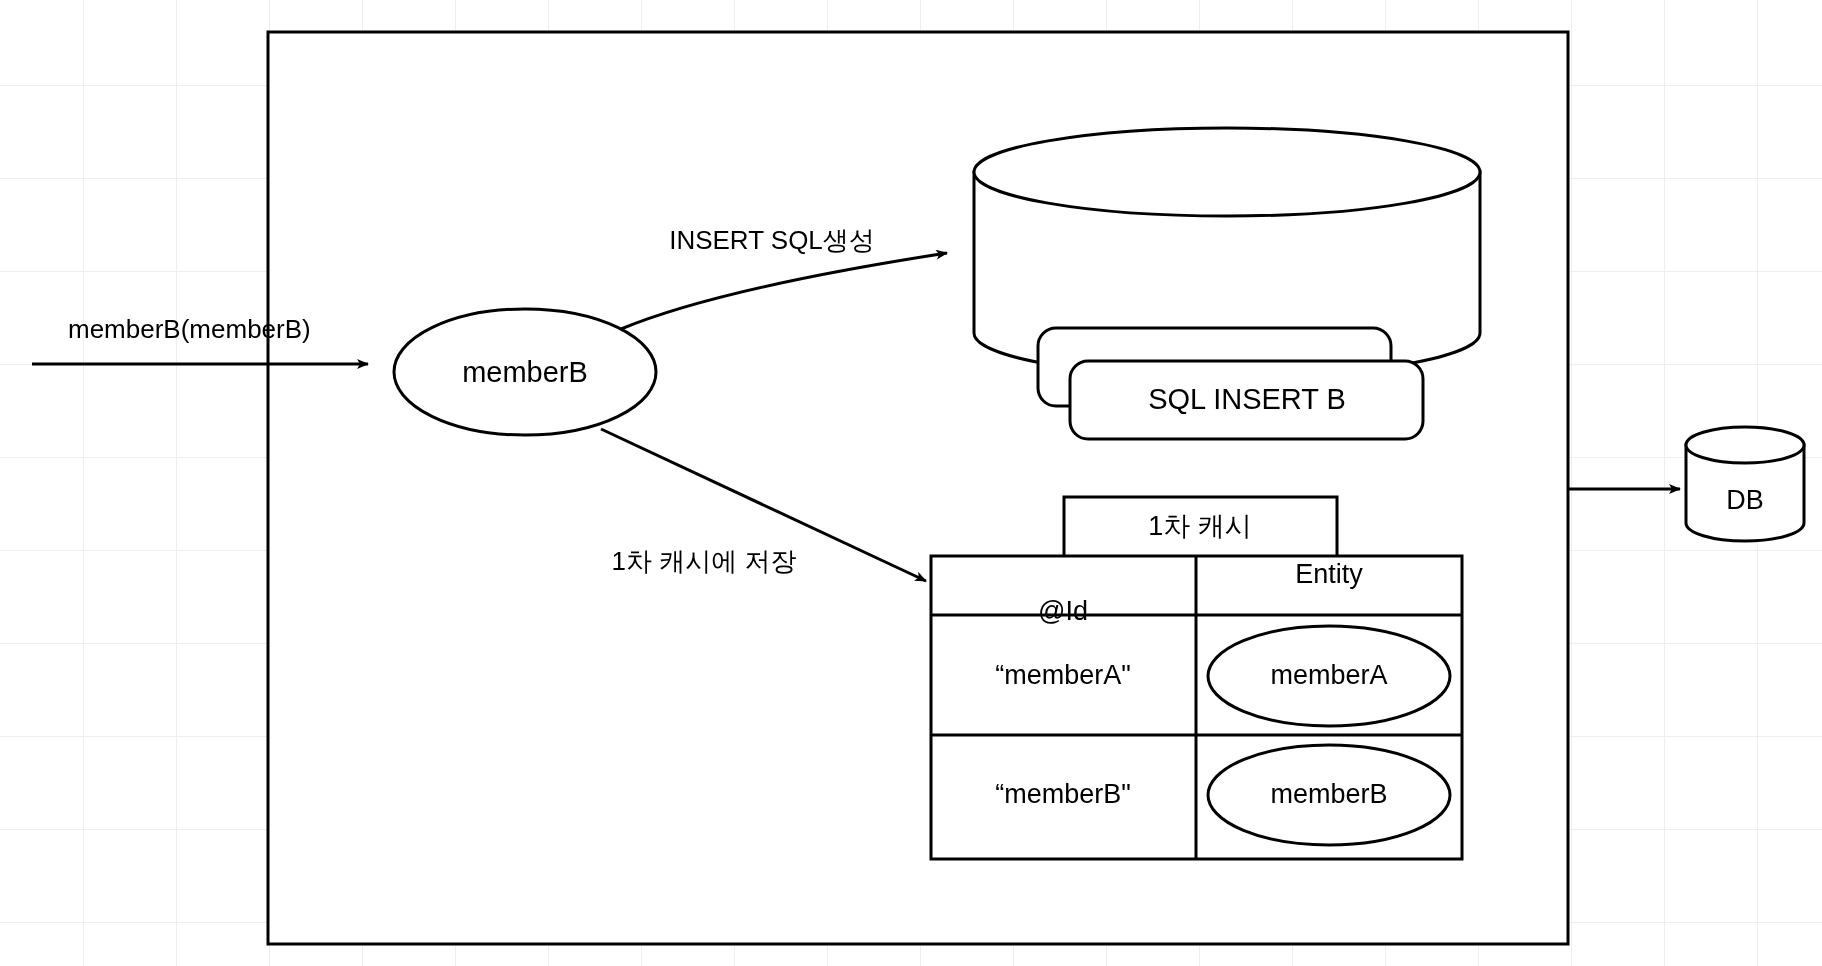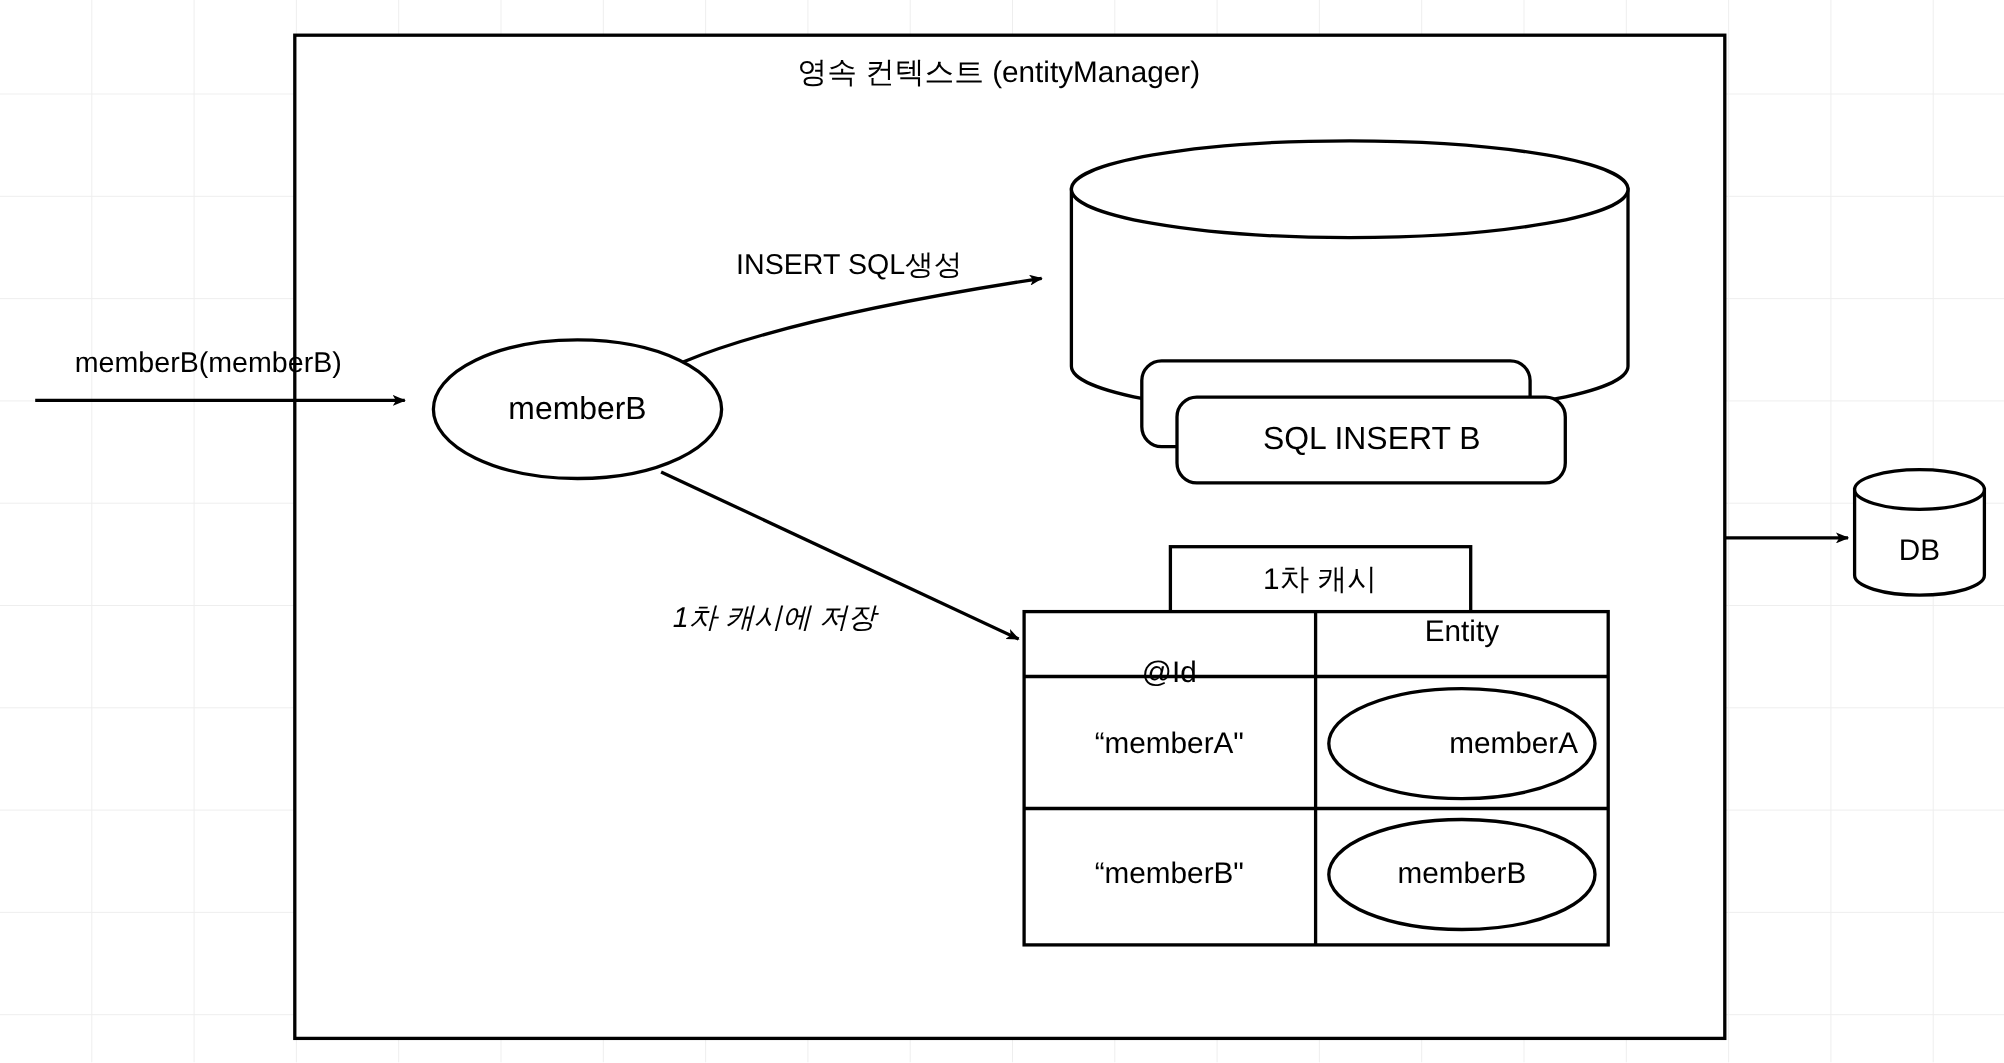--- a/index.html
+++ b/index.html
@@ -89,42 +89,41 @@
     <ellipse cx="1329" cy="795" rx="121" ry="50" fill="#ffffff" stroke="#000000" stroke-width="3"></ellipse>
 
     <line x1="1568" y1="489" x2="1680" y2="489" stroke="#000000" stroke-width="3" marker-end="url(#arrowhead)"></line>
 
     <g>
       <path d="M 1686 445 L 1686 523 A 59 18 0 0 0 1804 523 L 1804 445 Z" fill="#ffffff" stroke="#000000" stroke-width="3"></path>
       <ellipse cx="1745" cy="445" rx="59" ry="18" fill="#ffffff" stroke="#000000" stroke-width="3"></ellipse>
     </g>
   </svg>
 
-  <div class="lbl lbl-center t-title" style="left:908px; top:66px;">영속 컨텍스트 (entityManager)</div>
 
   <div class="lbl t-edge" style="left:68px; top:315px;">memberB(memberB)</div>
 
   <div class="lbl lbl-center t-node" style="left:525px; top:373px;">memberB</div>
 
   <div class="lbl lbl-center t-edge" style="left:772px; top:240px;">INSERT SQL생성</div>
 
-  <div class="lbl lbl-center t-edge" style="left:704px; top:561px;font-style:italic;">1차 캐시에 저장</div>
+  <div class="lbl lbl-center t-edge" style="left:704px; top:561px;">1차 캐시에 저장</div>
 
 
   <div class="lbl lbl-center t-node" style="left:1247px; top:400px;">SQL INSERT B</div>
 
   <div class="lbl lbl-center t-cell" style="left:1200px; top:527px;">1차 캐시</div>
 
   <div class="lbl lbl-center t-cell" style="left:1063px; top:612px;">@Id</div>
 
   <div class="lbl lbl-center t-cell" style="left:1329px; top:575px;">Entity</div>
 
   <div class="lbl lbl-center t-cell" style="left:1063px; top:676px;">“memberA"</div>
 
-  <div class="lbl lbl-center t-cell" style="left:1329px; top:676px;margin-left:47px;">memberA</div>
+  <div class="lbl lbl-center t-cell" style="left:1329px; top:676px;">memberA</div>
 
   <div class="lbl lbl-center t-cell" style="left:1063px; top:795px;">“memberB"</div>
 
   <div class="lbl lbl-center t-cell" style="left:1329px; top:795px;">memberB</div>
 
   <div class="lbl lbl-center t-db" style="left:1745px; top:501px;">DB</div>
 
 </div>
 
 </body></html>

